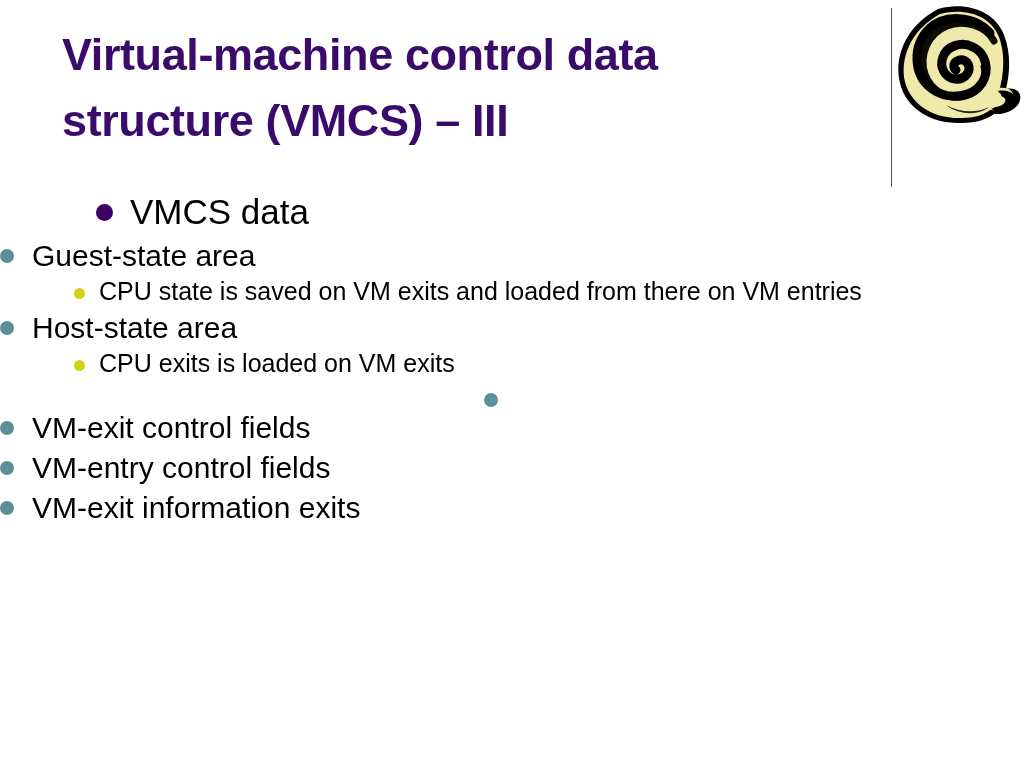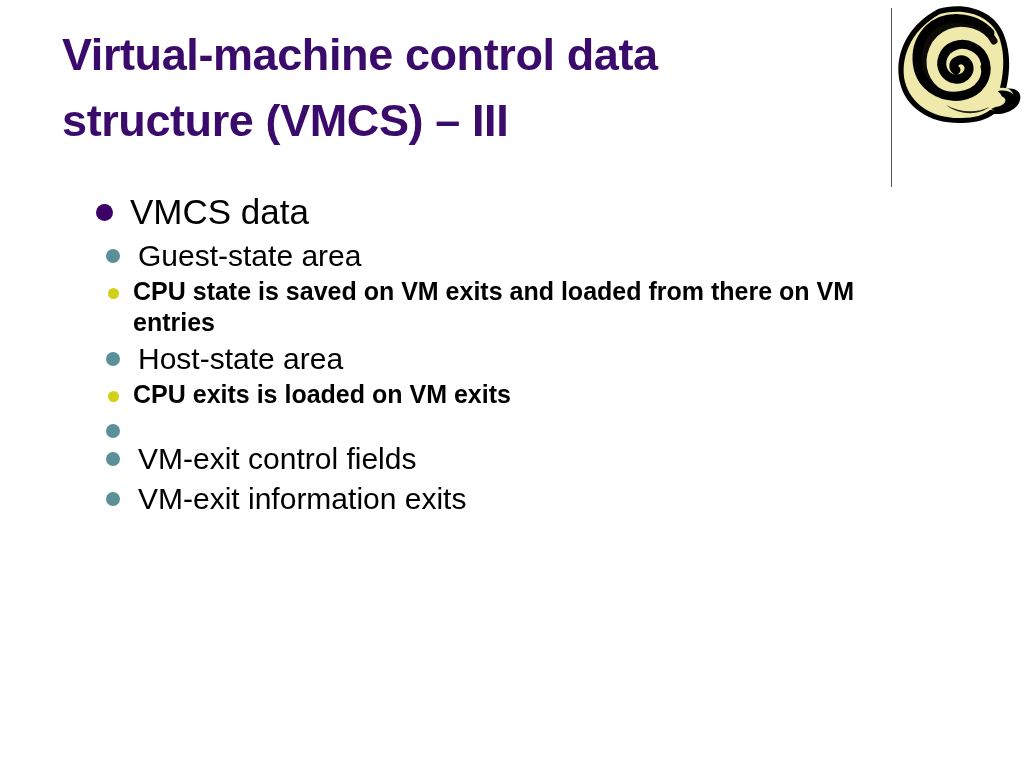--- a/index.html
+++ b/index.html
@@ -93,34 +93,34 @@
     background: #3D0066;
     margin-top: 14px;
     margin-right: 17px;
   }
   .lvl1 .bullet-text {
     font-size: 35px;
     line-height: 44px;
   }
 
   
-  .lvl2 { padding-left: 106px; margin-bottom: 1px; }
+  .lvl2 { margin-bottom: 1px; justify-content: center; }
   .lvl2 .bullet-dot {
     width: 14px; height: 14px;
     background: #5B9099;
     margin-top: 13px;
     margin-right: 18px;
   }
   .lvl2 .bullet-text {
     font-size: 30px;
     line-height: 39px;
   }
 
   
-  .lvl3 { padding-left: 108px; margin-bottom: 1px; font-weight: bold; }
+  .lvl3 { padding-left: 74px; margin-bottom: 1px; }
   .lvl3 .bullet-dot {
     width: 11px; height: 11px;
     background: #D2D117;
     margin-top: 12px;
     margin-right: 14px;
   }
   .lvl3 .bullet-text {
     font-size: 25px;
     line-height: 31px;
     max-width: 790px;
@@ -195,20 +195,24 @@
 
     <div class="bullet-row lvl2">
       <span class="bullet-dot"></span>
     </div>
 
     <div class="bullet-row lvl2">
       <span class="bullet-dot"></span>
       <span class="bullet-text">VM-exit control fields</span>
     </div>
 
+    <div class="bullet-row lvl2">
+      <span class="bullet-dot"></span>
+      <span class="bullet-text">VM-entry control fields</span>
+    </div>
 
     <div class="bullet-row lvl2">
       <span class="bullet-dot"></span>
       <span class="bullet-text">VM-exit information exits</span>
     </div>
 
   </div>
 </div>
 
 </body></html>

